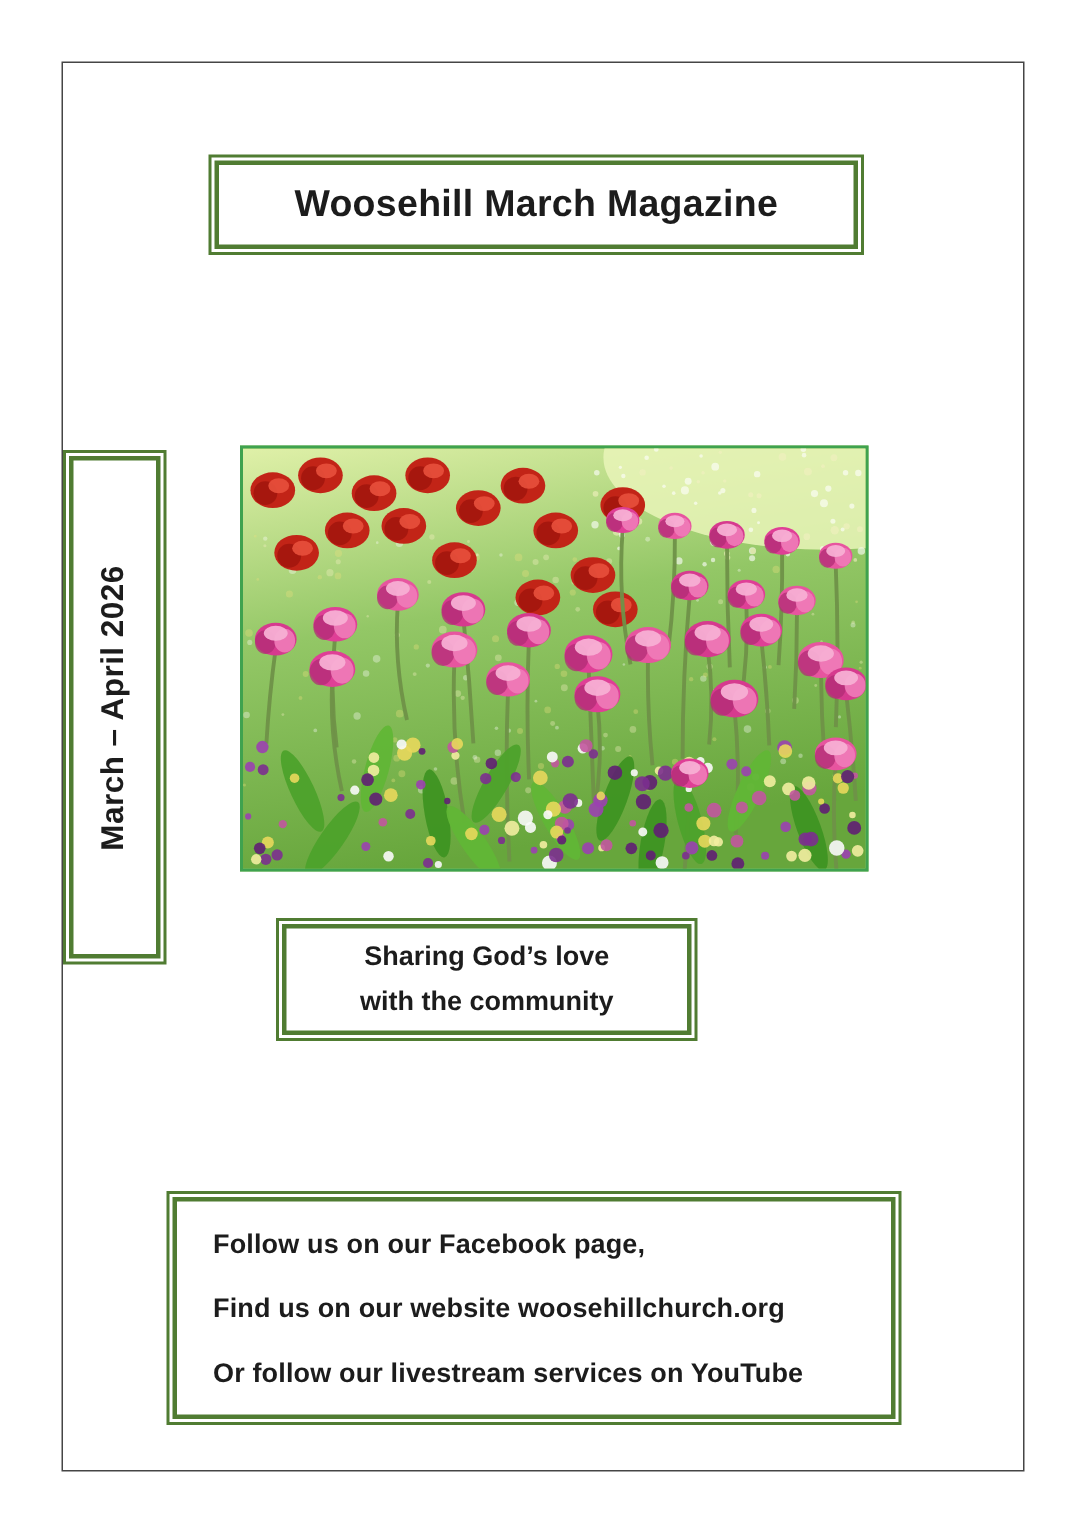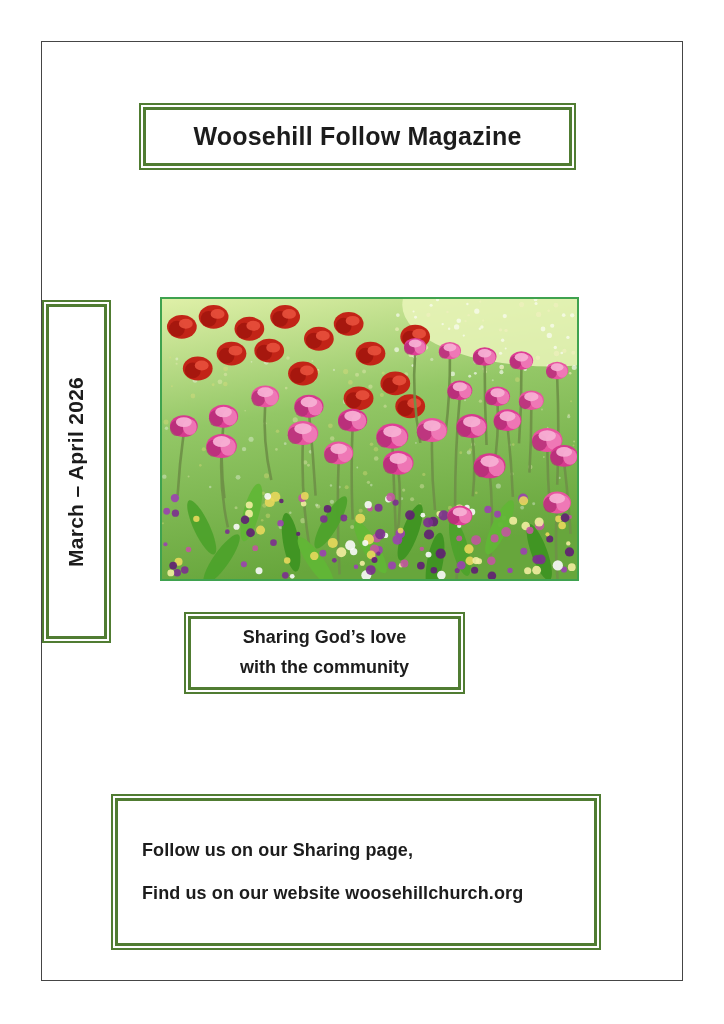--- a/index.html
+++ b/index.html
@@ -65,21 +65,21 @@
     margin:11px 0;
     font-size:18px;font-weight:bold;letter-spacing:.1px;
   }
 </style>
 </head>
 <body>
 
 <div class="page-border"></div>
 
 <div class="gbox title-box">
-  <div class="gbox-in">Woosehill Follow Magazine</div>
+  <div class="gbox-in">Woosehill March Magazine</div>
 </div>
 
 <div class="gbox date-box">
   <div class="gbox-in">
     <span>March – April 2026</span>
   </div>
 </div>
 
 <div class="photo-frame">
   <svg viewBox="0 0 418 282" preserveAspectRatio="none" role="img" aria-label="Field of pink and red tulips above purple and yellow pansies in a sunny garden">
@@ -621,16 +621,17 @@
       <ellipse cx="398" cy="201" rx="8" ry="5" fill="#f7afd4" opacity="0.95"></ellipse>
     </svg>
 </div>
 
 <div class="gbox tagline-box">
   <div class="gbox-in">Sharing God’s love with the community</div>
 </div>
 
 <div class="gbox footer-box">
   <div class="gbox-in">
-    <p>Follow us on our Sharing page,</p>
+    <p>Follow us on our Facebook page,</p>
     <p>Find us on our website woosehillchurch.org</p>
+    <p>Or follow our livestream services on YouTube</p>
   </div>
 </div>
 
 </body></html>

